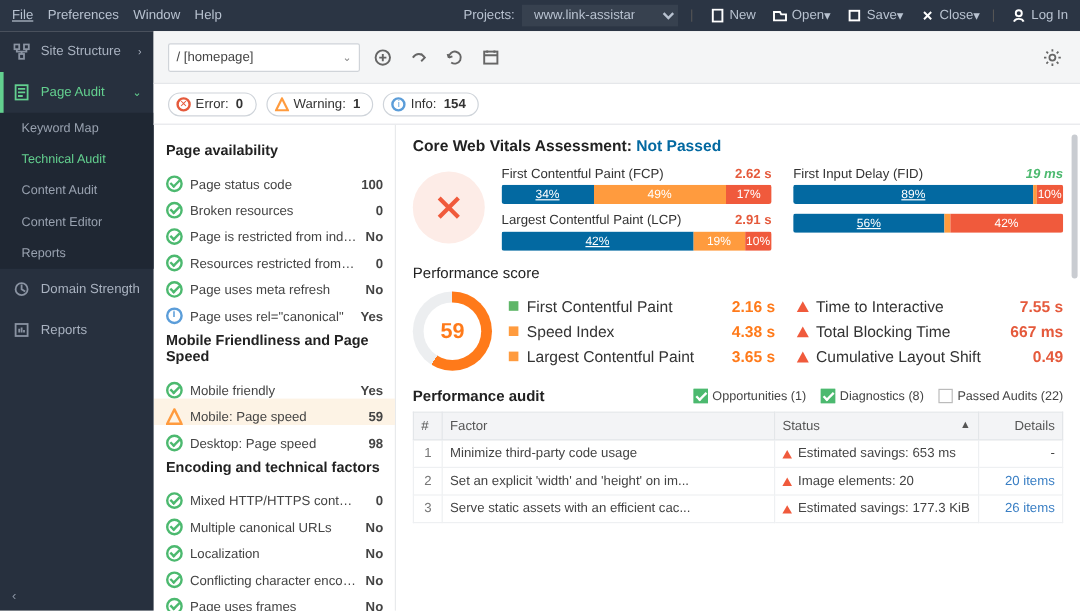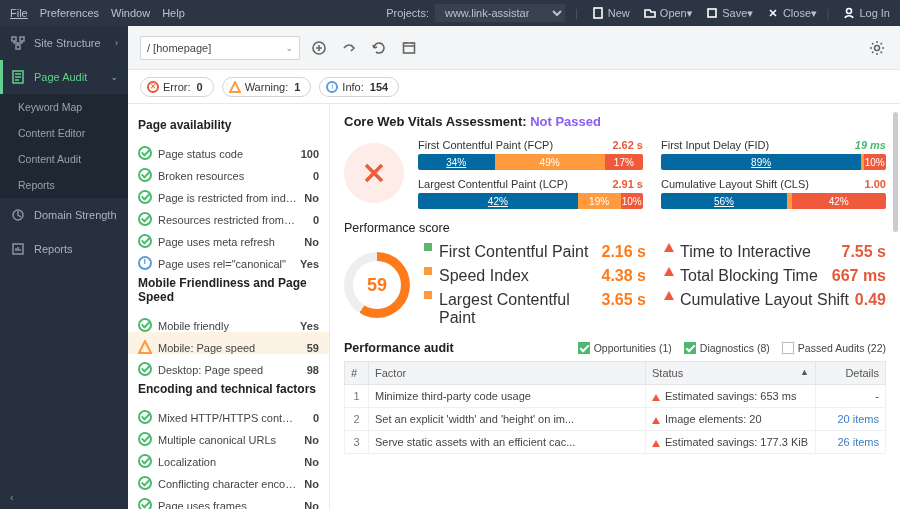--- a/index.html
+++ b/index.html
@@ -59,41 +59,41 @@
 .checkrow .st.ok { border-color:#4cb96f; }
 .checkrow .st.ok::after{content:""; position:absolute; left:2.5px; top:0px; width:3px; height:6px; border-right:2px solid #4cb96f; border-bottom:2px solid #4cb96f; transform:rotate(45deg);}
 .checkrow .st.warn { border:none; }
 .checkrow .st.info { border-color:#5b9dd9; color:#5b9dd9; }
 .checkrow .st.info::after{content:"i"; position:absolute; left:3.5px; top:-2px; font-size:9px; font-weight:bold;}
 .checkrow .lbl { flex:1; white-space:nowrap; overflow:hidden; text-overflow:ellipsis; }
 .checkrow .val { font-weight:bold; text-align:right; min-width:22px; }
 
 .right { flex:1; overflow-y:auto; padding: 10px 14px; font-size:11.5px; position:relative; }
 .right h3 { font-size:13px; font-weight:bold; margin-bottom:10px; color:#222; }
-.right h3 .nopass { color:#8b5cf6; }
+.right h3 .nopass { color:#0369a1; }
 
 .cwv-row { display:flex; gap:14px; margin-bottom:12px; }
 .cwv-icon { width:60px; height:60px; border-radius:50%; background:#fdece7; display:flex; align-items:center; justify-content:center; flex-shrink:0; margin-top:4px;}
 .cwv-metrics { flex:1; display:grid; grid-template-columns: 1fr 1fr; gap:8px 18px; }
 .metric .mhead { display:flex; justify-content:space-between; font-size:11px; margin-bottom:3px;}
 .metric .mhead .mv { font-weight:bold; }
 .mv.red{color:#e55a3c;} .mv.green{color:#4cb96f;font-style:italic;}
 .bar { height:16px; display:flex; border-radius:2px; overflow:hidden; font-size:10px; color:#fff;}
 .seg { display:flex; align-items:center; justify-content:center; }
 .seg.g{background:#0369a1;text-decoration:underline;} .seg.o{background:#ff9b3e;} .seg.r{background:#f05a3c;}
 
 .perfscore { margin-top:6px; }
 .perfscore h4 { font-size:12.5px; font-weight:normal; margin-bottom:8px; color:#222;}
 .ps-row{ display:flex; gap:14px; align-items:center;}
 .donut{ width:66px; height:66px; position:relative; flex-shrink:0;}
 .donut::before{content:""; position:absolute; inset:0; border-radius:50%; background: conic-gradient(#ff7a1a 0 212deg, #eceef0 0 360deg);}
 .donut::after{content:""; position:absolute; inset:9px; border-radius:50%; background:#fff;}
 .donut .dv{position:absolute; inset:0; display:flex; align-items:center; justify-content:center; font-size:18px; font-weight:bold; color:#ff7a1a; z-index:1;}
 .ps-metrics{ flex:1; display:grid; grid-template-columns: 1fr 1fr; gap:6px 18px;}
-.psm{ display:flex; font-size:16px;}
+.psm{ display:flex; align-items:center; font-size:13px;}
 .psm .sq{width:8px;height:8px; margin-right:7px;}
 .psm .sq.g{background:#5fb668;} .psm .sq.o{background:#ff9b3e;}
 .psm .tr{ width:0;height:0; border-left:5px solid transparent; border-right:5px solid transparent; border-bottom:9px solid #f05a3c; margin-right:6px;}
 .psm .pl{flex:1;}
 .psm .pv{font-weight:bold;}
 .psm .pv.orange{color:#ff7a1a;} .psm .pv.red{color:#e55a3c;}
 
 .paudit { margin-top:14px; }
 .paudit-head { display:flex; align-items:center; margin-bottom:6px;}
 .paudit-head h4{font-size:12.5px; font-weight:bold; color:#222;}
@@ -175,22 +175,23 @@
             <svg width="14" height="14" stroke="#63d08f" fill="none" stroke-width="1.5">
               <rect x="2" y="1" width="10" height="12"></rect>
               <path d="M4 4h6M4 7h6M4 10h4"></path>
             </svg>
           </span>
         <span>Page Audit</span>
           <span class="caret">⌄</span>
       </div>
       <div class="subnav">
         <div class="subitem">Keyword Map</div>
+        <div class="subitem sel">Technical Audit</div>
+        <div class="subitem">Content Audit</div>
         <div class="subitem">Content Editor</div>
-        <div class="subitem">Content Audit</div>
         <div class="subitem">Reports</div>
       </div>
       <div class="navitem">
         <span class="nicon">
             <svg width="14" height="14" stroke="#8a93a2" fill="none" stroke-width="1.5">
               <circle cx="7" cy="7" r="5"></circle>
               <path d="M7 3v4l3 2"></path>
             </svg>
           </span>
         <span>Domain Strength</span>
@@ -384,24 +385,20 @@
                     <span>Largest Contentful Paint (LCP)</span>
                     <span class="mv red">2.91 s</span>
                   </div>
                 <div class="bar">
                     <div class="seg g" style="width:71%">42%</div>
                     <div class="seg o" style="width:19%">19%</div>
                     <div class="seg r" style="width:10%">10%</div>
                   </div>
               </div>
               <div class="metric">
-                <div class="mhead">
-                    <span>Cumulative Layout Shift (CLS)</span>
-                    <span class="mv red">1.00</span>
-                  </div>
                 <div class="bar">
                     <div class="seg g" style="width:56%">56%</div>
                     <div class="seg o" style="width:2%"></div>
                     <div class="seg r" style="width:42%">42%</div>
                   </div>
               </div>
             </div>
           </div>
 
           <div class="perfscore">

